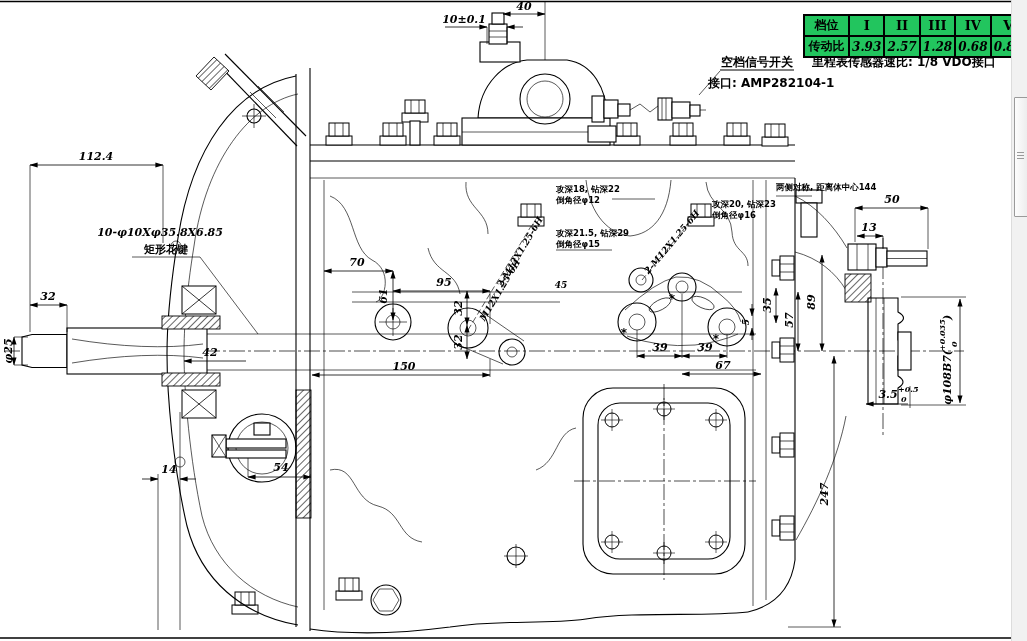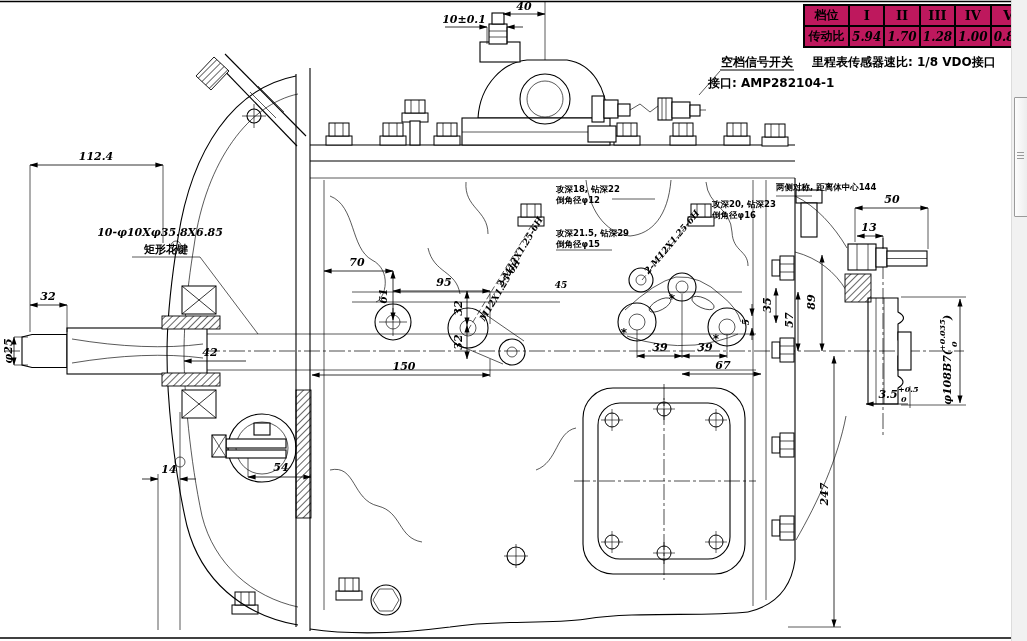--- a/index.html
+++ b/index.html
@@ -17,21 +17,21 @@
   .ae{marker-end:url(#a)}
   .as{marker-start:url(#a)}
   .dt{font:italic bold 11px "DejaVu Serif",serif}
   .dt9{font:italic bold 9px "DejaVu Serif",serif}
   .dt8{font:italic bold 8px "DejaVu Serif",serif}
   .cjk12{font:bold 12px "DejaVu Sans",sans-serif}
   .cjk11{font:bold 11px "DejaVu Sans",sans-serif}
   .cjk8{font:bold 8.5px "DejaVu Sans",sans-serif}
   .star{font:bold 12px "DejaVu Sans",sans-serif}
   .mid{text-anchor:middle}
-  table.ratio{position:absolute;left:803px;top:4px;border-collapse:collapse;background:#be185d;table-layout:fixed}
+  table.ratio{position:absolute;left:803px;top:14px;border-collapse:collapse;background:#22c55e;table-layout:fixed}
   table.ratio td{border:2px solid #000;text-align:center;height:19px;padding:0 2px;overflow:hidden;white-space:nowrap}
   td.hd{width:50px;font:bold 12px "DejaVu Sans",sans-serif}
   td.gc{width:30px;font:bold 13px "DejaVu Serif",serif}
   td.rc{width:30px;font:italic bold 12px "DejaVu Serif",serif}
   #vscroll{position:absolute;left:1011px;top:0;width:16px;height:641px;background:#f1f1f1;border-left:1px solid #dcdcdc;z-index:5}
   #vthumb{position:absolute;left:1.5px;top:97px;width:12px;height:118px;background:linear-gradient(to right,#fdfdfd,#ededed);border:1px solid #9a9a9a;border-radius:1px}
   #vgrip{position:absolute;left:2px;top:54px;width:7px;height:9px;
          background:repeating-linear-gradient(to bottom,#9a9a9a 0 1px,transparent 1px 3px)}
 </style>
 </head>
@@ -405,24 +405,24 @@
         <tr>
     <td class="hd">档位</td>
     <td class="gc">I</td>
     <td class="gc">II</td>
     <td class="gc">III</td>
     <td class="gc">IV</td>
     <td class="gc">V</td>
   </tr>
   <tr>
     <td class="hd">传动比</td>
-    <td class="rc">5.94</td>
-    <td class="rc">1.70</td>
+    <td class="rc">3.93</td>
+    <td class="rc">2.57</td>
     <td class="rc">1.28</td>
-    <td class="rc">1.00</td>
+    <td class="rc">0.68</td>
     <td class="rc">0.80</td>
   </tr>
 </tbody>
     </table>
 
 
 <div id="vscroll">
   <div id="vthumb">
     <div id="vgrip"></div>
   </div>

